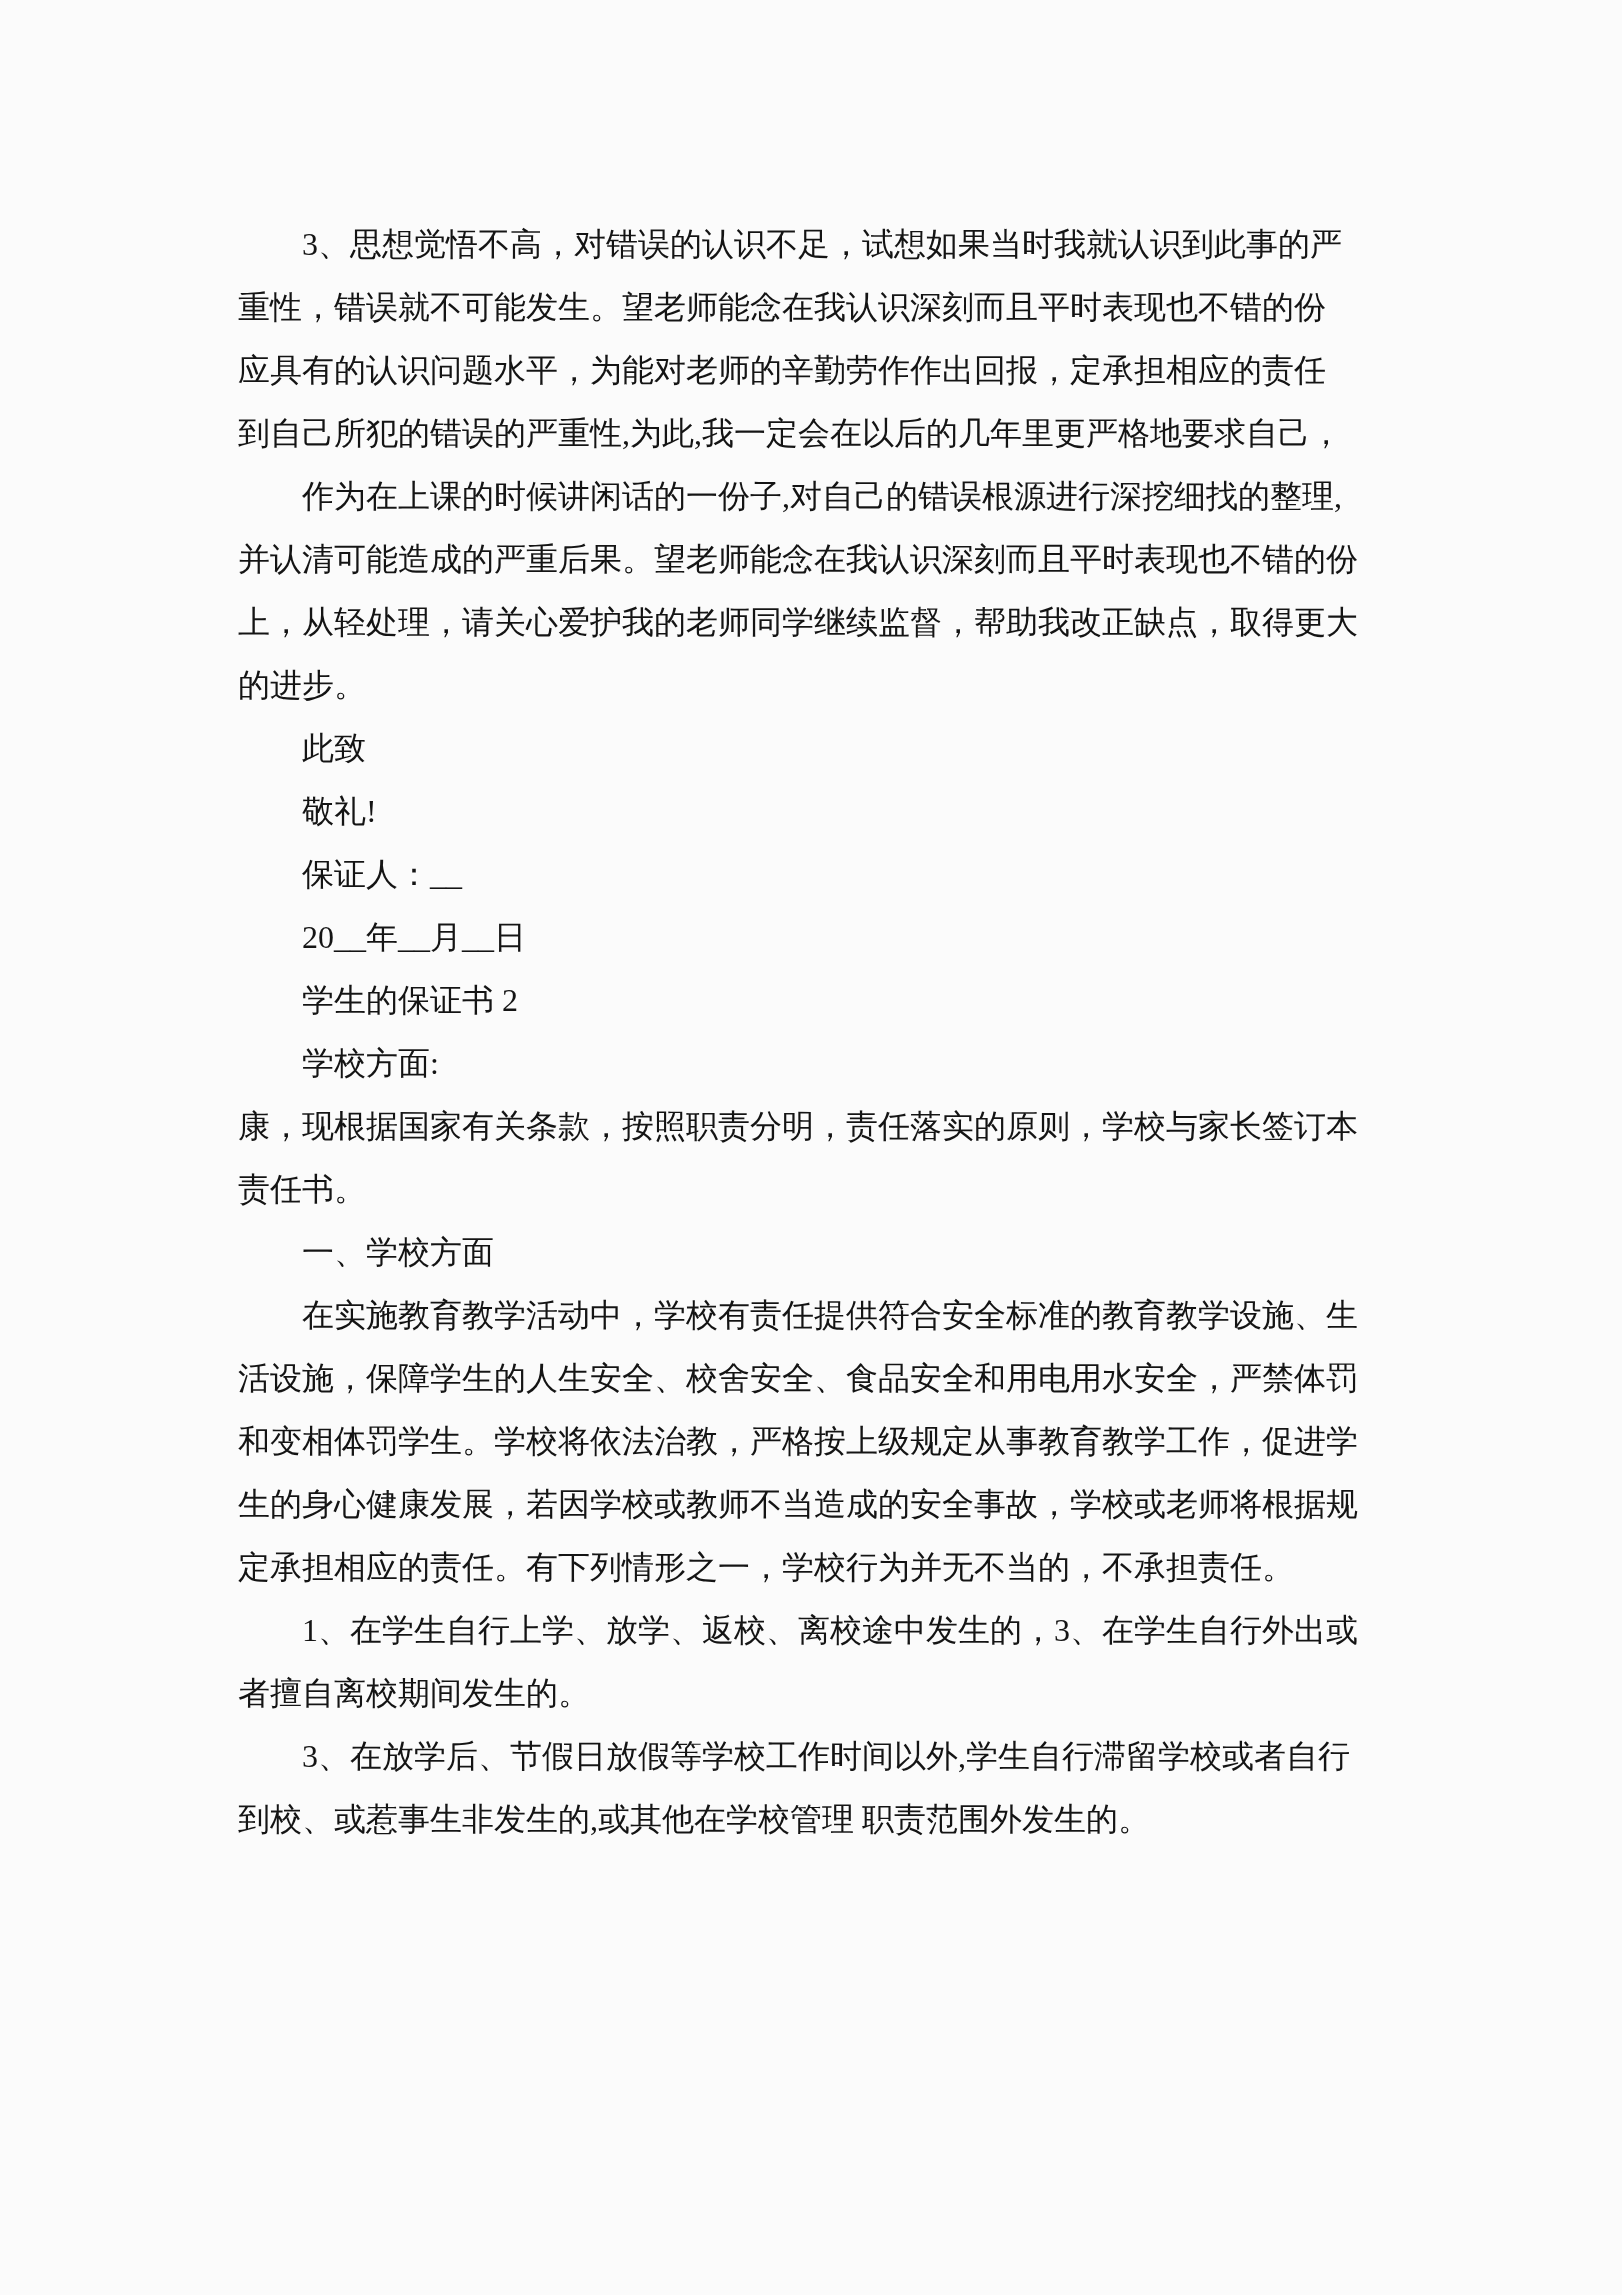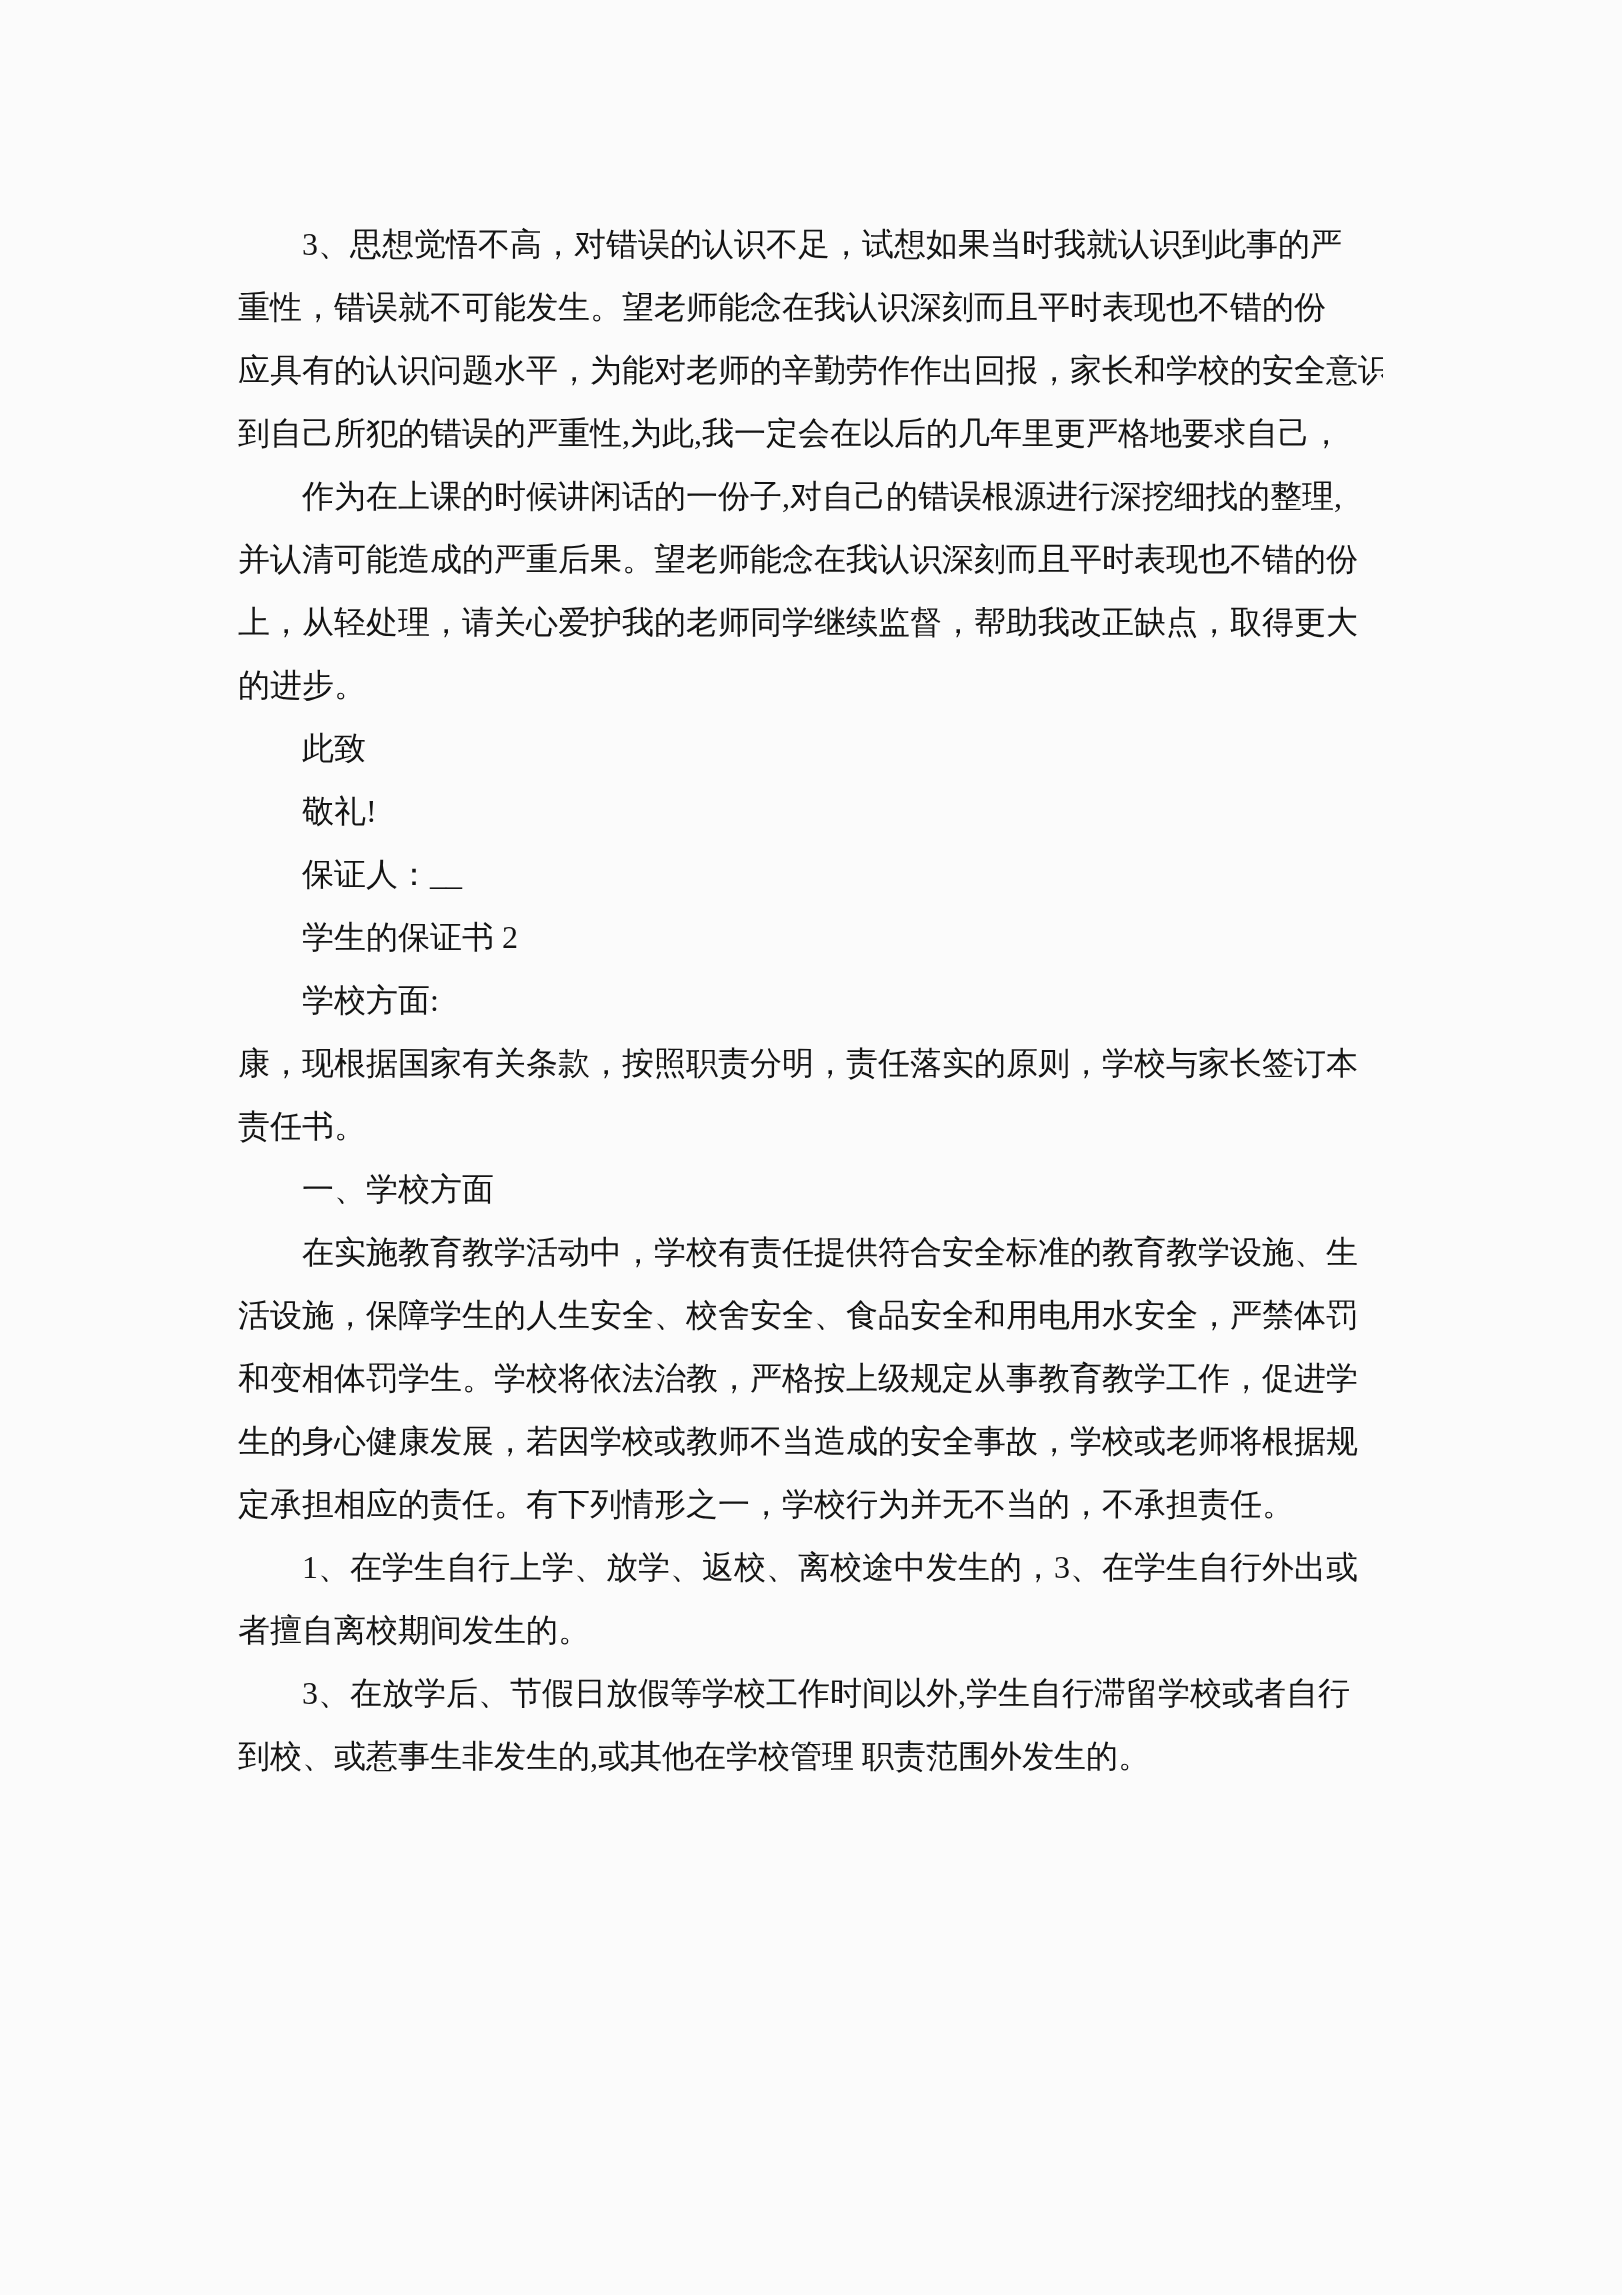--- a/index.html
+++ b/index.html
@@ -36,29 +36,30 @@
     padding-left: 64px;
   }
 </style>
 </head>
 <body style="background: rgb(251, 251, 251);">
 
 <div class="page" style="background: rgb(251, 251, 251); color: rgb(20, 20, 20);">
   <div class="doc-body">
       <div class="line indent">3、思想觉悟不高，对错误的认识不足，试想如果当时我就认识到此事的严</div>
       <div class="line">重性，错误就不可能发生。望老师能念在我认识深刻而且平时表现也不错的份</div>
-      <div class="line">应具有的认识问题水平，为能对老师的辛勤劳作作出回报，家长和学校的安全意识</div>
+      <div class="line">应具有的认识问题水平，为能对老师的辛勤劳作作出回报，定承担相应的责任</div>
       <div class="line">到自己所犯的错误的严重性,为此,我一定会在以后的几年里更严格地要求自己，</div>
       <div class="line indent">作为在上课的时候讲闲话的一份子,对自己的错误根源进行深挖细找的整理,</div>
       <div class="line">并认清可能造成的严重后果。望老师能念在我认识深刻而且平时表现也不错的份</div>
       <div class="line">上，从轻处理，请关心爱护我的老师同学继续监督，帮助我改正缺点，取得更大</div>
       <div class="line">的进步。</div>
       <div class="line indent">此致</div>
       <div class="line indent">敬礼!</div>
       <div class="line indent">保证人：__</div>
+      <div class="line indent">20__年__月__日</div>
       <div class="line indent">学生的保证书 2</div>
       <div class="line indent">学校方面:</div>
       <div class="line">康，现根据国家有关条款，按照职责分明，责任落实的原则，学校与家长签订本</div>
       <div class="line">责任书。</div>
       <div class="line indent">一、学校方面</div>
       <div class="line indent">在实施教育教学活动中，学校有责任提供符合安全标准的教育教学设施、生</div>
       <div class="line">活设施，保障学生的人生安全、校舍安全、食品安全和用电用水安全，严禁体罚</div>
       <div class="line">和变相体罚学生。学校将依法治教，严格按上级规定从事教育教学工作，促进学</div>
       <div class="line">生的身心健康发展，若因学校或教师不当造成的安全事故，学校或老师将根据规</div>
       <div class="line">定承担相应的责任。有下列情形之一，学校行为并无不当的，不承担责任。</div>

